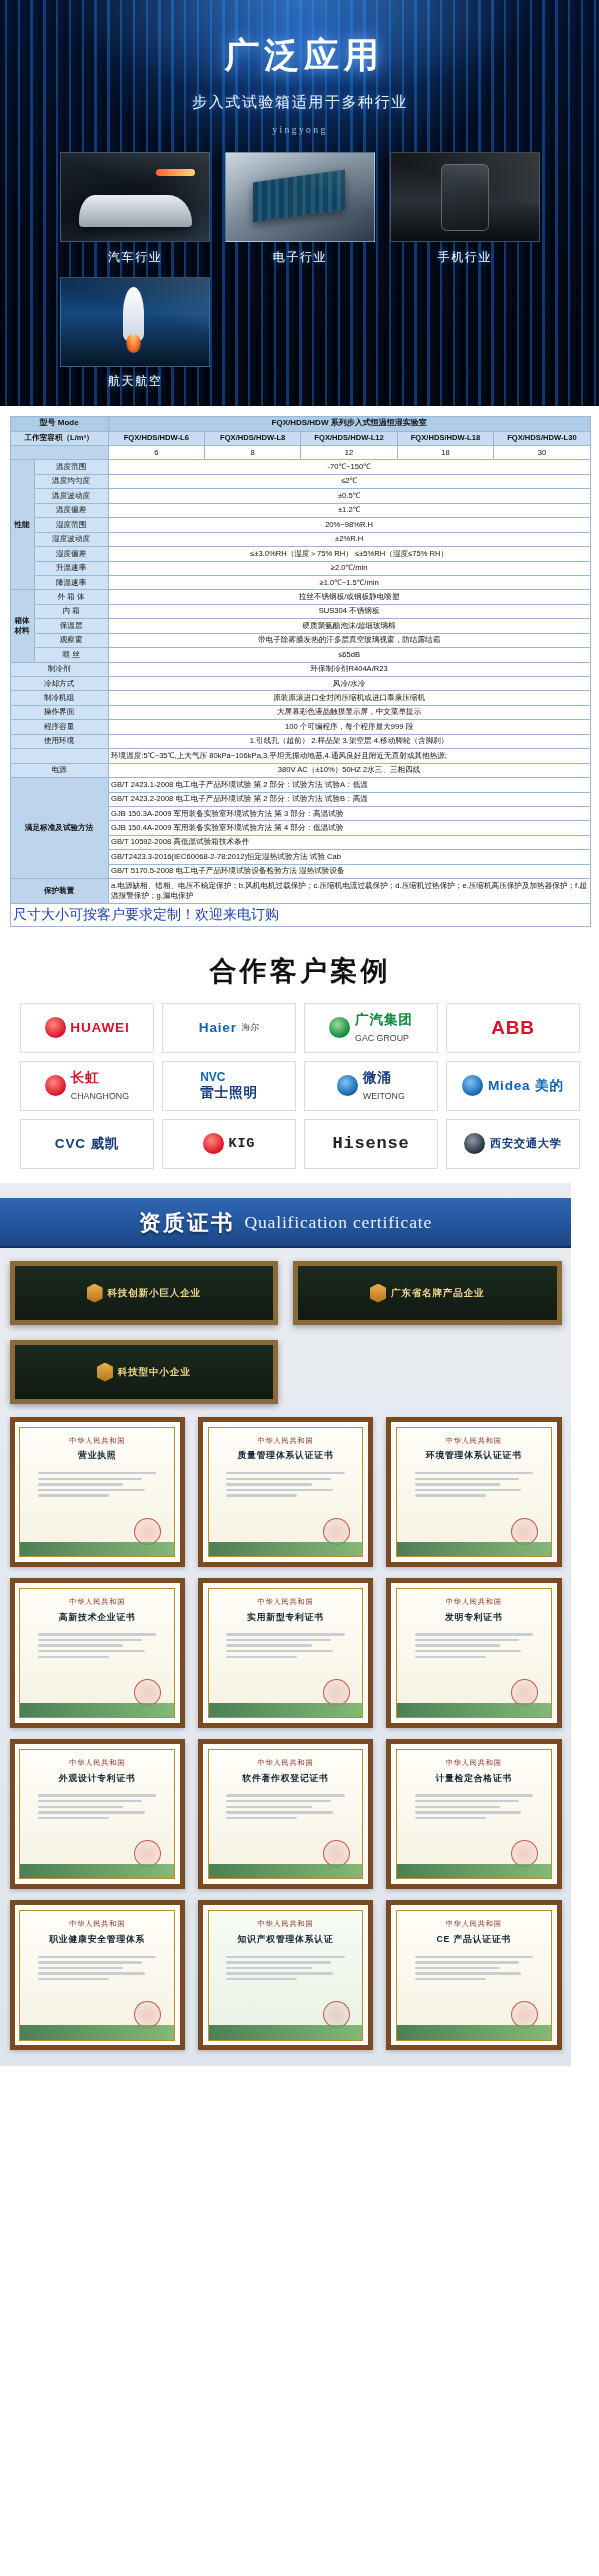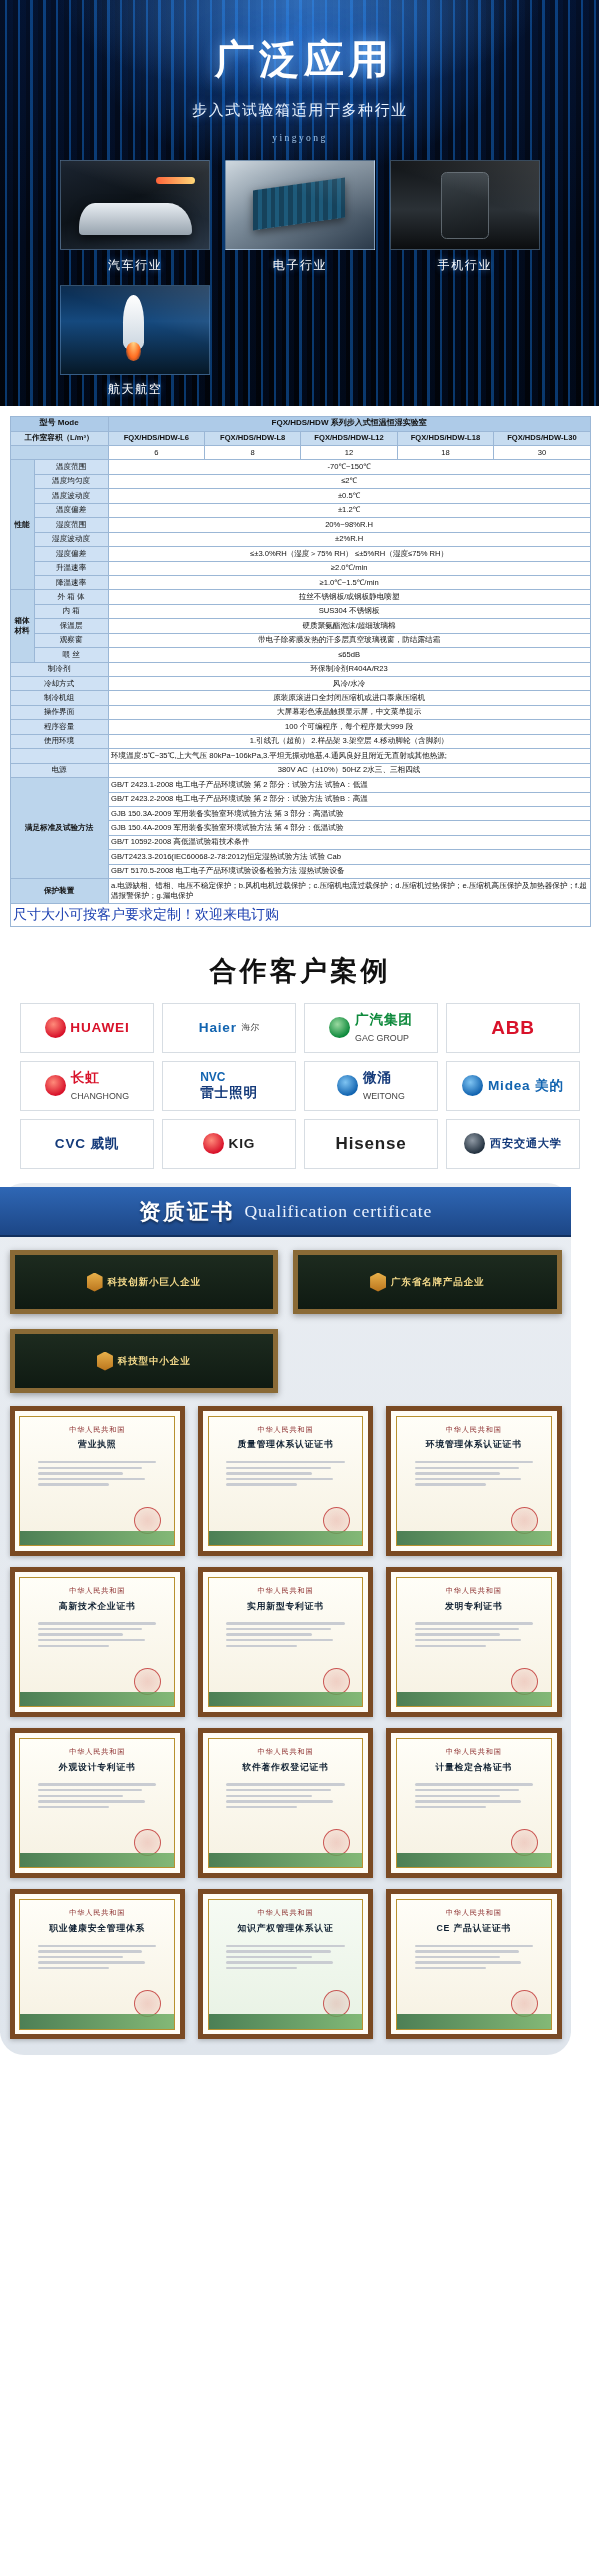--- a/index.html
+++ b/index.html
@@ -28,21 +28,21 @@
       radial-gradient(ellipse 304px 208px at 50% 8%, rgba(40,130,255,0.55), rgba(0,10,40,0) 70%),
       linear-gradient(180deg, #041028 0%, #02060f 60%, #01040a 100%);
   }
   .hero-glow {
     position: absolute; left: 0; right: 0; top: 0; height: 168px;
     background: radial-gradient(ellipse 336px 136px at 50% 0%, rgba(90,170,255,0.40), rgba(0,0,0,0) 72%);
   }
   .hero-inner { position: relative; z-index: 3; text-align: center; }
   .hero-title {
     margin-top: 32px;
-    font-size: 40px;
+    font-size: 35px;
     letter-spacing: 4.8px;
     font-weight: bold;
     color: #ffffff;
     text-shadow: 0 0 14.4px rgba(120,190,255,0.95), 0 0 30px rgba(40,110,230,0.8);
     margin-left: 8px;
   }
   .hero-sub {
     margin-top: 14.4px;
     font-size: 15px;
     letter-spacing: 1.6px;
@@ -221,28 +221,27 @@
     border-radius: 50%;
   }
   .m-red { background: radial-gradient(circle at 40% 35%, #ff8b7a, #d8122a 70%); }
   .m-blue { background: radial-gradient(circle at 40% 35%, #7fc4f2, #1264b0 70%); }
   .m-green { background: radial-gradient(circle at 40% 35%, #9ad9a0, #0e8a3c 70%); }
   .m-dark { background: radial-gradient(circle at 40% 35%, #8f99a4, #243240 70%); }
   .c-red { color: #d8122a; }
   .c-blue { color: #1264b0; }
   .c-dblue { color: #143a7a; }
   .c-green { color: #0e8a3c; }
-  .c-dark { color: #222; }
+  .c-dark { color: #222; font-family: Liberation Mono, monospace; }
 
   
   .cert-section {
     width: 571px;
     background: linear-gradient(180deg,#e9edf2 0%, #dfe5ec 100%);
-    padding: 4px 0 16px;
-    border-radius: 24px;
+    padding: 15px 0 16px;
   }
   .cert-banner {
     height: 50px;
     background: linear-gradient(180deg,#2f67b5 0%, #1c4686 100%);
     display: flex;
     align-items: center;
     justify-content: center;
     gap: 9.6px;
     border-bottom: 2.4px solid #12305e;
   }

